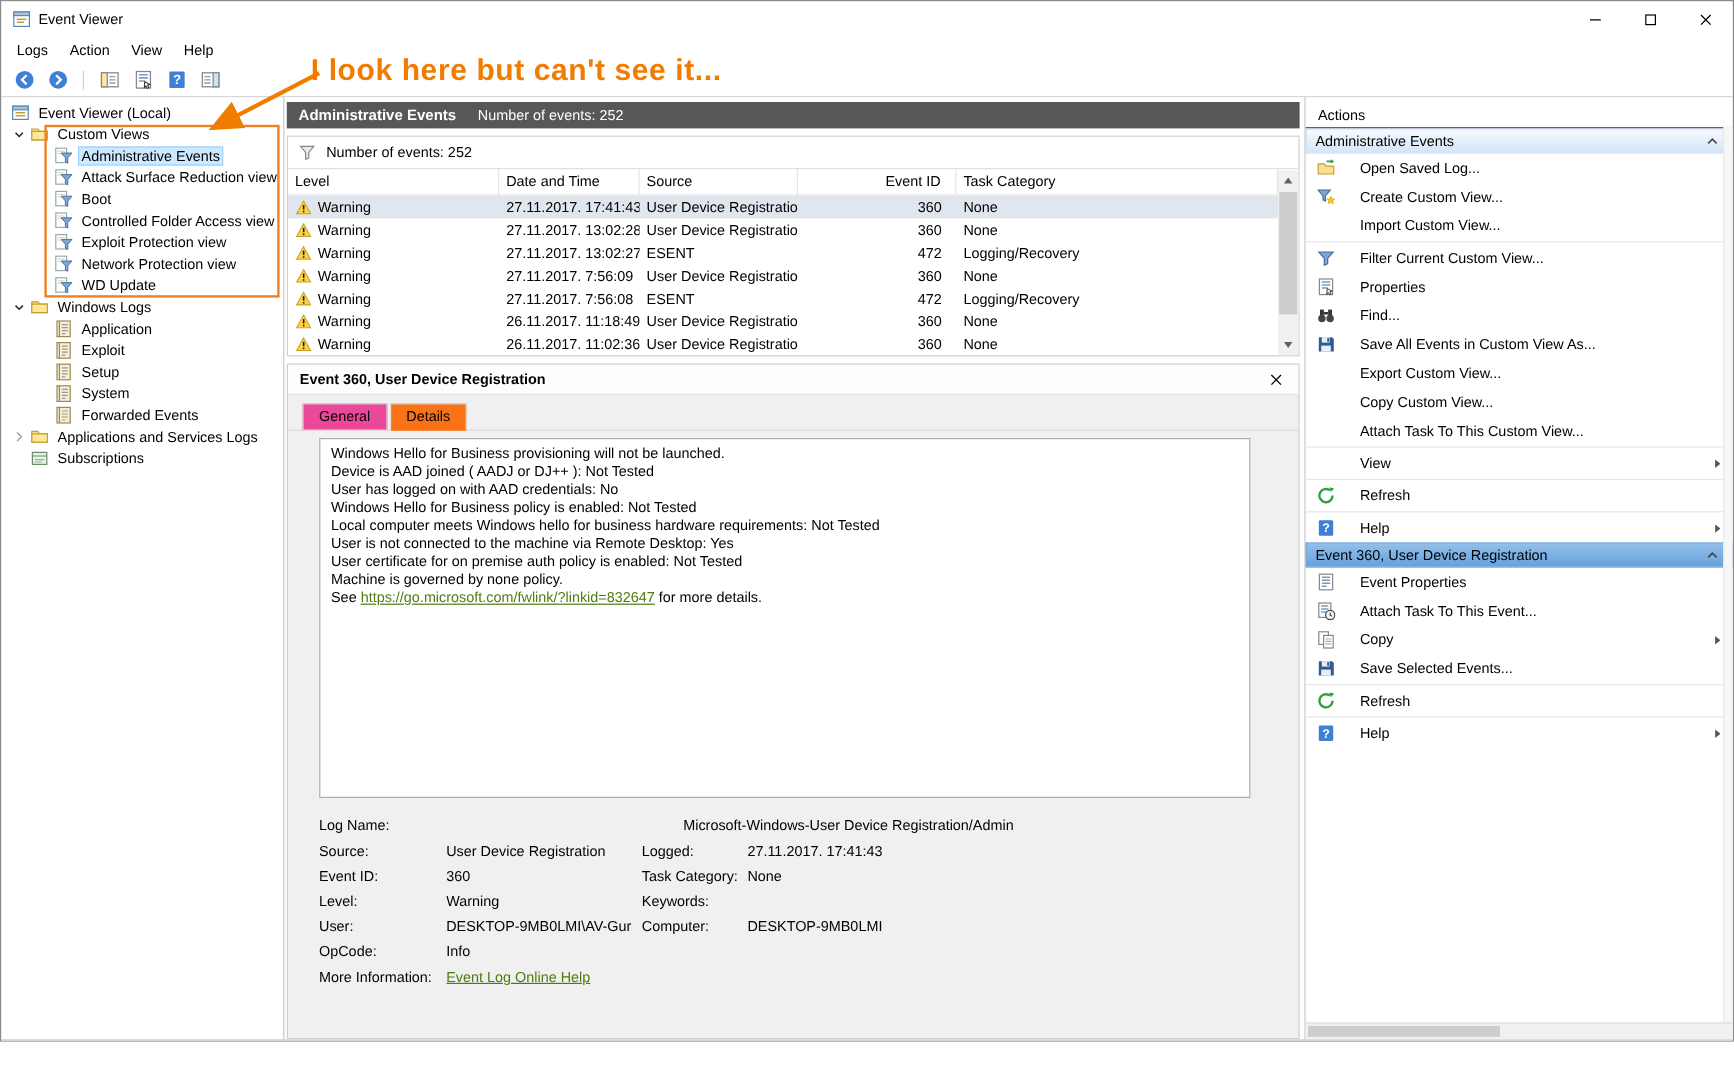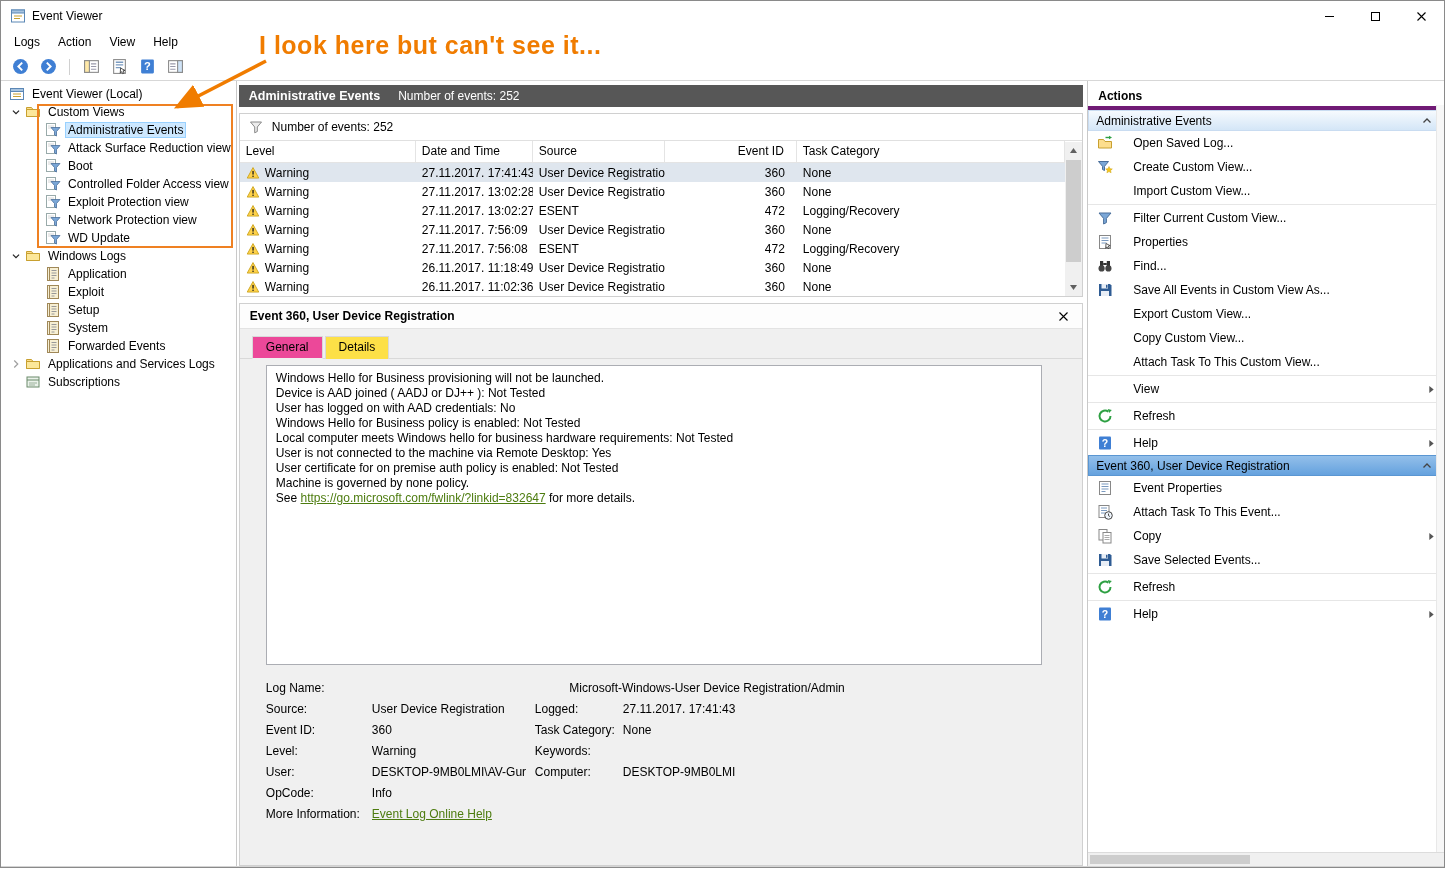--- a/index.html
+++ b/index.html
@@ -36,21 +36,21 @@
   .tree-item { display:flex; align-items:center; height:18px; white-space:nowrap; padding-left:8px; }
   .tree-item .chev { width:14px; height:14px; margin-right:2px; flex:0 0 14px; display:inline-flex; }
   .tree-item .chev svg { width:100%; height:100%; }
   .tree-item .icon { margin-right:4px; flex:0 0 16px; }
   .tree-item.child { padding-left:44px; }
   .tree-item .lbl { padding:1px 3px; }
   .tree-item .lbl.selected { background:#cde8ff; border:1px solid #99d1ff; padding:0 2px; }
 
   
   .annot-box { position:absolute; left:36px; top:103px; width:196px; height:144px; border:2px solid #ef8122; z-index:6; pointer-events:none; }
-  .annot-text { position:absolute; left:258px; top:30px; font-size:25px; font-weight:bold; color:#f07c00; z-index:6; letter-spacing:0.5px; }
+  .annot-text { position:absolute; left:258px; top:44px; font-size:25px; font-weight:bold; color:#f07c00; z-index:6; letter-spacing:0.5px; }
   .annot-arrow { position:absolute; left:150px; top:50px; z-index:6; pointer-events:none; }
 
   
   .center-header { height:22px; background:#575757; color:#fff; display:flex; align-items:center; padding:0 10px; flex:0 0 22px; }
   .ch-title { font-weight:bold; font-size:12.5px; }
   .ch-sub { margin-left:18px; }
 
   
   .list-panel { position:relative; margin-top:6px; border:1px solid #d0d0d0; background:#fff; height:184px; flex:0 0 184px; }
   .filter-row { height:27px; display:flex; align-items:center; border-bottom:1px solid #e0e0e0; padding-left:8px; gap:8px; }
@@ -67,31 +67,31 @@
   .vs-btn { height:17px; display:flex; align-items:center; justify-content:center; }
   .vs-btn .icon { width:9px; height:9px; }
   .vs-thumb { position:absolute; left:1px; right:1px; top:18px; height:102px; background:#cdcdcd; }
   .vs-btn.bottom { position:absolute; bottom:0; left:0; right:0; }
 
   
   .detail-panel { flex:1; margin-top:6px; border:1px solid #d0d0d0; background:#f0f0f0; display:flex; flex-direction:column; min-height:0; }
   .detail-title { height:25px; background:#fdfdfd; display:flex; align-items:center; padding:0 10px; border-bottom:1px solid #e3e3e3; font-weight:bold; flex:0 0 25px; }
   .close-x { margin-left:auto; width:18px; height:18px; display:flex; align-items:center; justify-content:center; }
   .detail-tabs { display:flex; padding:7px 0 0 12px; border-bottom:1px solid #d9d9d9; }
-  .tab { padding:3px 13px 4px; border:1px solid #d9d9d9; border-bottom:none; background:#fde047; margin-right:2px; margin-bottom:-1px; }
+  .tab { padding:3px 13px 4px; border:1px solid #d9d9d9; border-bottom:none; background:#f97316; margin-right:2px; margin-bottom:-1px; }
   .tab.active { background:#ec4899; border-bottom:1px solid #f0f0f0; }
   .detail-body { flex:1; padding:6px 40px 0 26px; overflow:hidden; }
   .msg-box { height:300px; background:#fff; border:1px solid #abadb3; padding:5px 9px; line-height:15px; overflow:hidden; }
   .fields { margin-top:16px; display:grid; grid-template-columns:106px 163px 88px 1fr; row-gap:7px; }
   .f-label, .f-value { line-height:14px; white-space:nowrap; overflow:hidden; }
   .f-value { max-width:160px; }
   a.link { color:#4d7c0f; text-decoration:underline; }
 
   
-  .actions-title { font-weight:bold; padding:4px 10px 3px; border-bottom:4px solid #701a75; flex:0 0 auto; }
+  .actions-title { font-weight:normal; padding:4px 10px 3px; border-bottom:1px solid #701a75; flex:0 0 auto; }
   .actions-body { flex:0 0 auto; }
   .section-header { height:21px; display:flex; align-items:center; padding:0 7px; border:1px solid #c9dcf1; background:linear-gradient(#f6fafe,#d4e6f7); }
   .section-header.selected { background:linear-gradient(#93bfea,#65a2de); border-color:#5a96d2; }
   .sh-label { flex:1; }
   .sh-chev { width:10px; height:10px; display:inline-flex; margin-right:4px; }
   .sh-chev svg { width:100%; height:100%; }
   .action-item { height:24px; display:flex; align-items:center; padding-left:9px; gap:20px; }
   .action-item .icon { flex:0 0 16px; }
   .chev-r { margin-left:auto; margin-right:9px; width:7px; height:9px; display:inline-flex; }
   .chev-r svg { width:100%; height:100%; }

